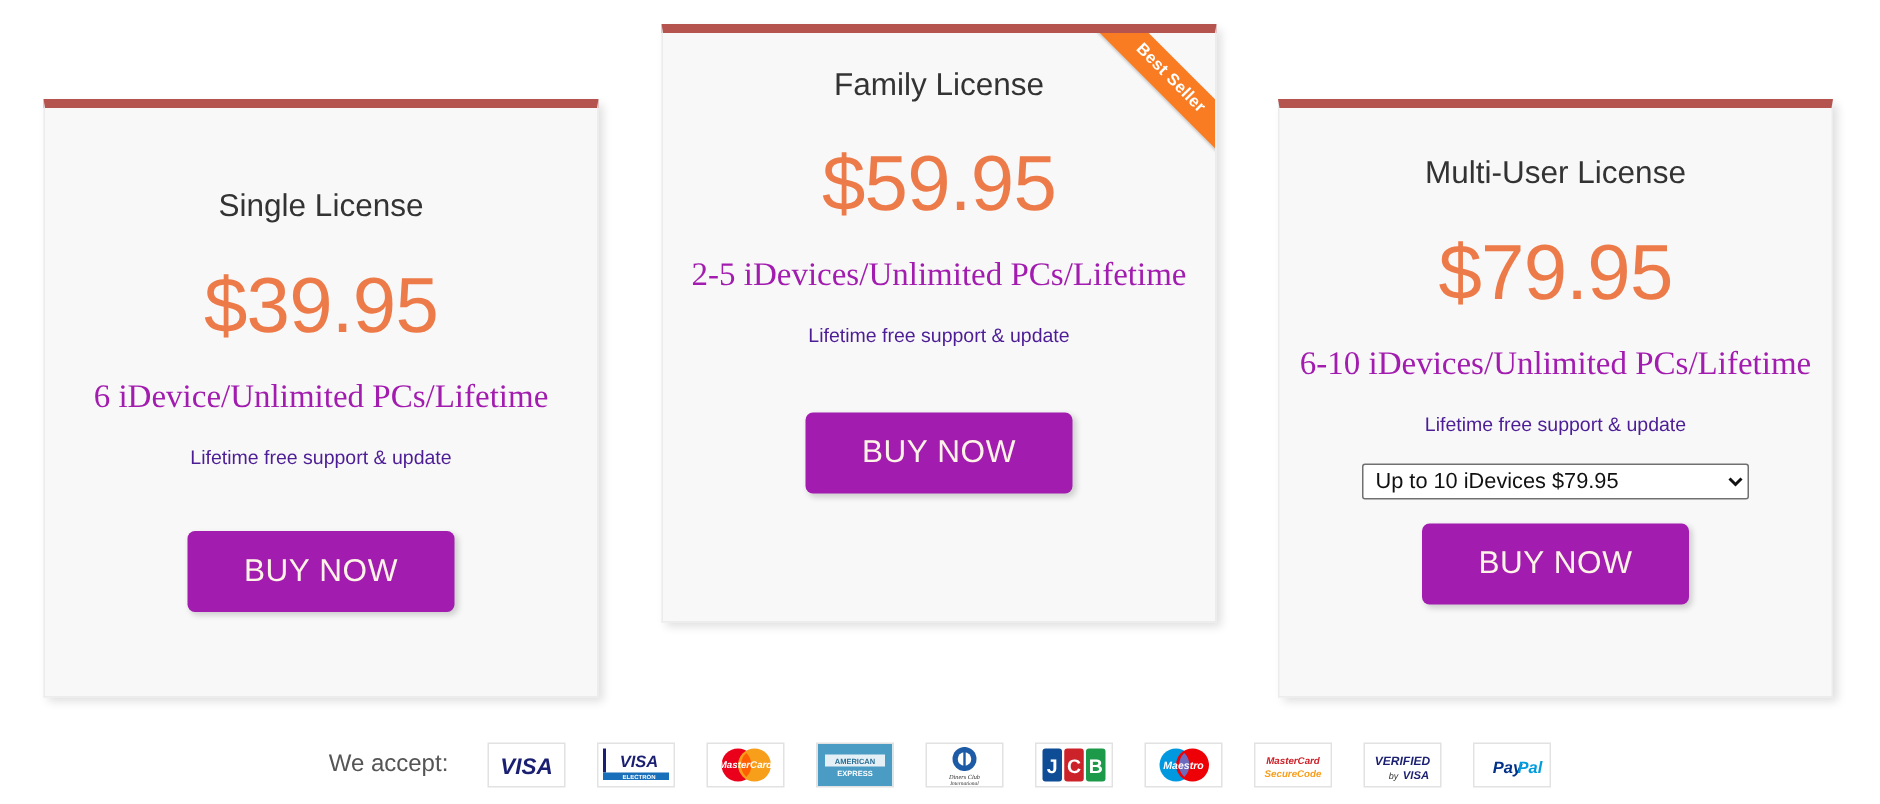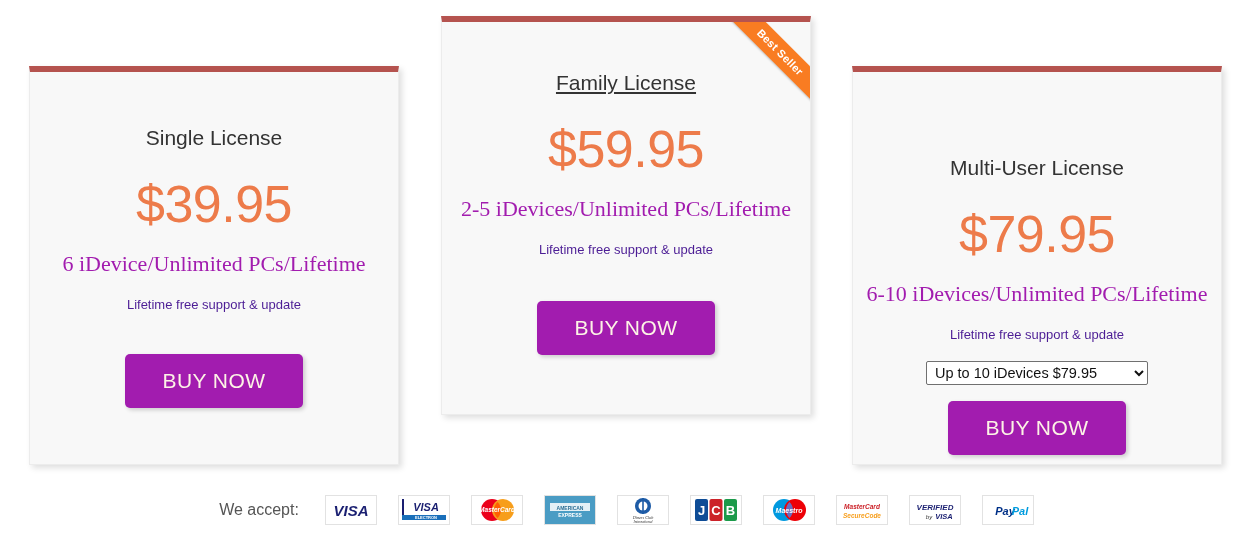--- a/index.html
+++ b/index.html
@@ -48,22 +48,22 @@
   }
 
   .plan-title {
     font-size: 21px;
     color: #333333;
     margin: 0;
     font-weight: normal;
     line-height: 1;
   }
   #plan-card-single .plan-title { padding-top: 55px; }
-  #plan-card-family .plan-title { padding-top: 50px; text-decoration: underline; }
-  #plan-card-multi  .plan-title { padding-top: 53px; margin-top: 32px; }
+  #plan-card-family .plan-title { padding-top: 24px; }
+  #plan-card-multi  .plan-title { padding-top: 33px; }
 
   .plan-price {
     font-size: 52px;
     color: #ed7b4a;
     line-height: 1;
     margin-top: 30px;
     font-weight: normal;
     letter-spacing: -0.5px;
   }
 
@@ -105,21 +105,21 @@
 
   
   .qty-select {
     margin-top: 20px;
     font-size: 14.5px;
     font-family: "Liberation Sans", sans-serif;
     color: #111111;
     background: #ffffff;
     border: 1px solid #707070;
     border-radius: 2px;
-    width: 222px;
+    width: 258px;
     height: 24px;
     padding: 1px 4px;
     box-sizing: border-box;
   }
 
   
   .ribbon {
     position: absolute;
     top: 0;
     right: 0;

